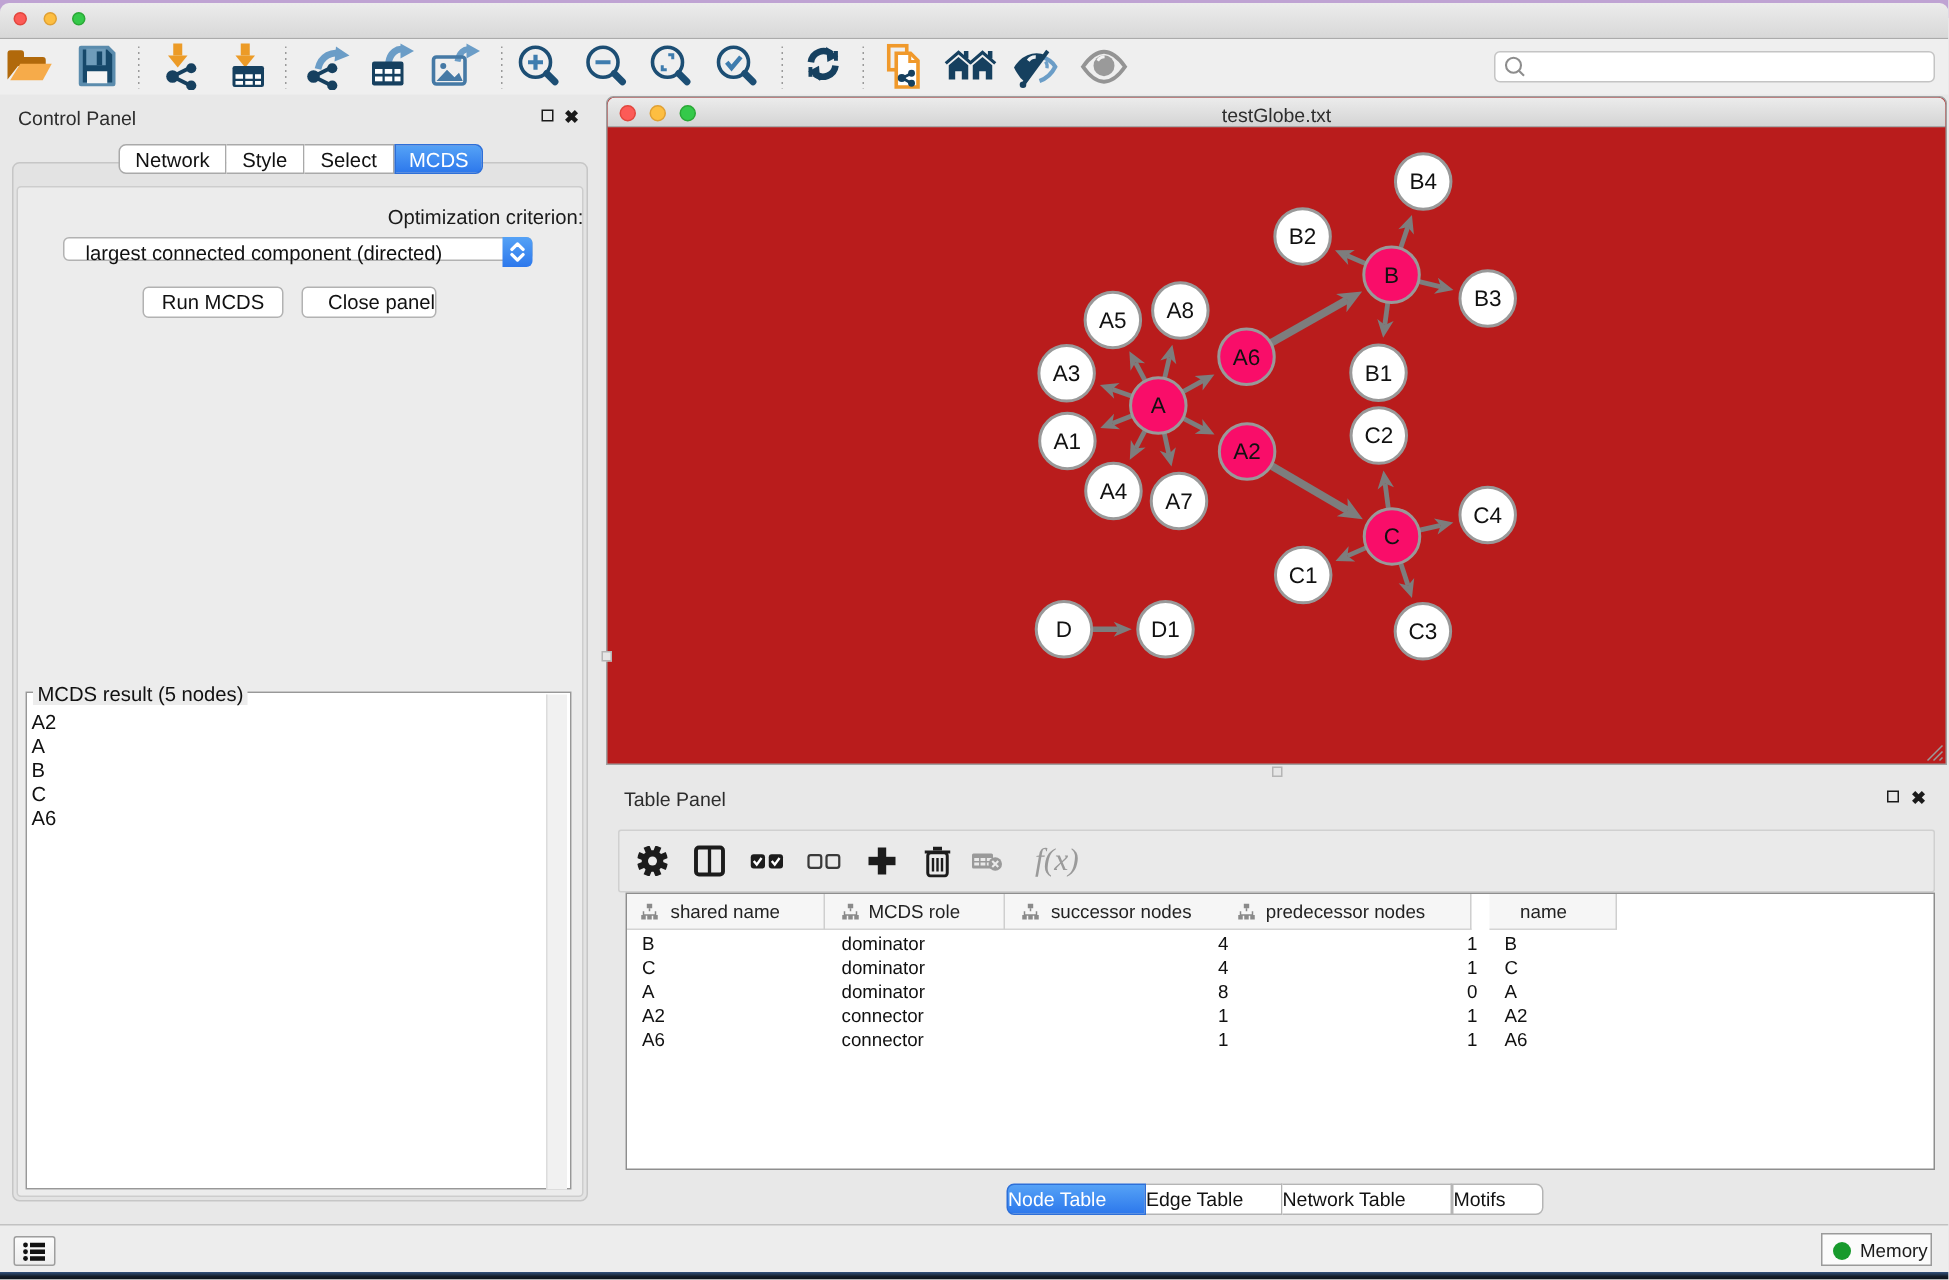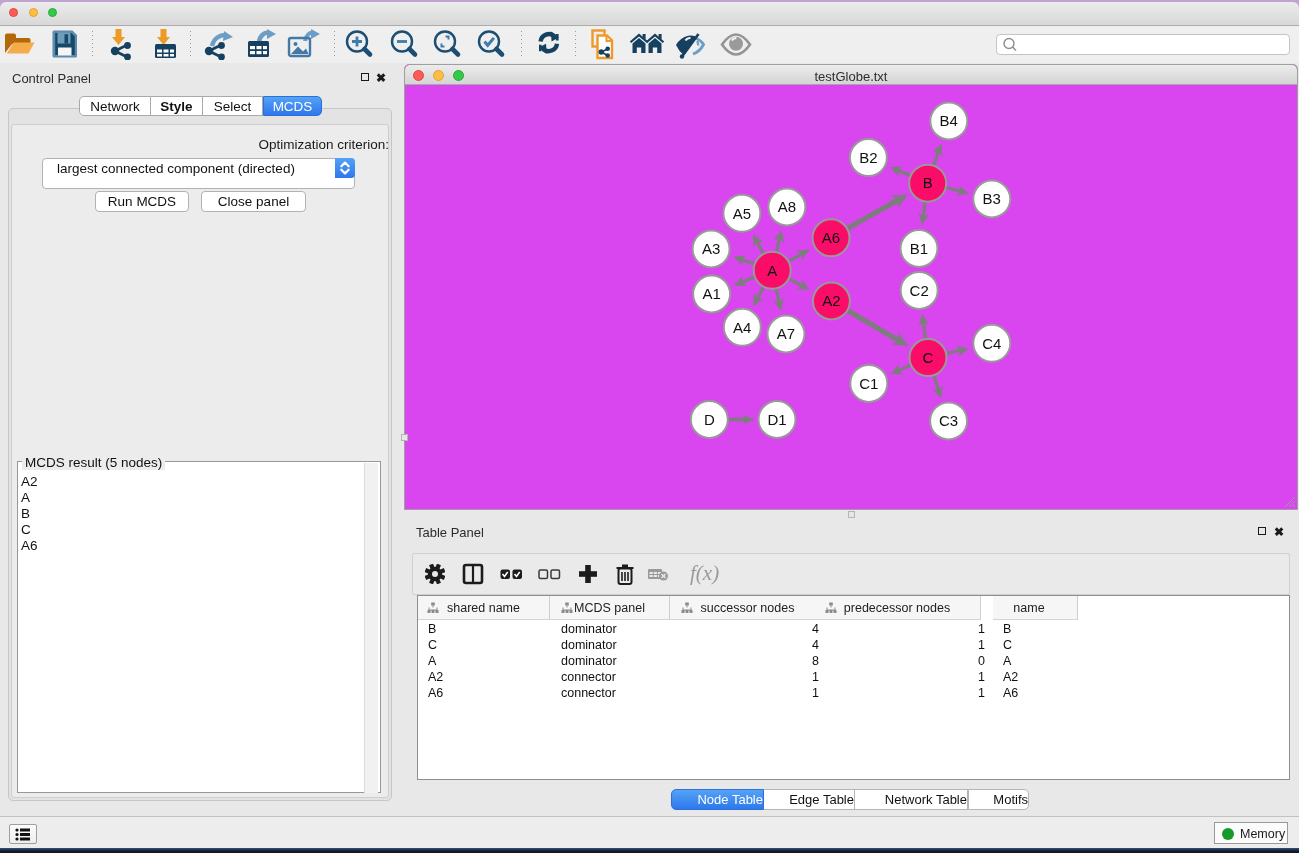--- a/index.html
+++ b/index.html
@@ -28,55 +28,55 @@
   .maxbox { position:absolute; width:8px; height:8px; border:1.5px solid #1a1a1a; }
   .closex { position:absolute; font-size:12px; font-weight:bold; color:#1a1a1a; }
   #cp-outer { left:8px; top:108px; width:384px; height:693px; background:#e3e3e3;
     border:1px solid #c6c6c6; border-radius:5px; }
   #cp-inner { left:11px; top:124px; width:378px; height:674px; background:#ececec;
     border:1px solid #cdcdcd; border-radius:3px; }
   .tab { position:absolute; top:96px; height:20px; background:#fff; border:1px solid #a9a9a9;
     font-size:13.5px; color:#111; text-align:center; line-height:19px; }
   .tabsel { background:linear-gradient(#55a2f6,#2d78ec); color:#fff; border-color:#2d6fd8; }
   #opt-label { left:11px; top:137px; width:378px; text-align:right; font-size:13.5px; color:#1a1a1a; }
-  #dd { left:42px; top:158px; width:313px; height:31px; background:#fff;
+  #dd { left:42px; top:158px; width:313px; height:16px; background:#fff;
     border:1px solid #b2b2b2; border-radius:4px; }
   #dd .txt { position:absolute; left:14px; top:2px; font-size:13.5px; color:#111; }
   #dd .spin { position:absolute; right:-1px; top:-1px; width:20px; height:20px;
     background:linear-gradient(#55a2f6,#2d78ec); border-radius:0 4px 4px 0; }
   .btn { position:absolute; top:191px; height:21px; background:#fff; border:1px solid #b2b2b2;
     border-radius:4px; font-size:13.5px; color:#111; text-align:center; line-height:19px; }
   
   #fs { left:17px; top:461px; width:364px; height:332px; background:#fff; border:1px solid #989898; }
   #fs-track { position:absolute; right:2px; top:1px; width:14px; height:330px;
     background:#f1f1f1; border-left:1px solid #dcdcdc; }
   #fs-legend { left:22px; top:455px; font-size:13.5px; color:#111; background:#ececec; padding:0 3px; }
   .li { position:absolute; left:21px; font-size:13.5px; color:#111; }
   
-  #net { left:404px; top:64px; width:894px; height:446px; background:#d946ef;
+  #net { left:404px; top:64px; width:894px; height:446px; background:#b91c1c;
     border:1px solid #9f9f9f; border-radius:5px 5px 0 0; }
   #net-tb { position:absolute; left:0; top:0; width:100%; height:20px;
     background:linear-gradient(#ececec,#d4d4d4); border-bottom:1px solid #a8a8a8; border-radius:5px 5px 0 0; }
   #net-tb .light { top:5px; width:11px; height:11px; }
   #net-tb .r { left:8px;  background:#fc5b57; border:0.5px solid #e2463d; }
   #net-tb .y { left:28px; background:#fdbe41; border:0.5px solid #e0a033; }
   #net-tb .g { left:48px; background:#35c94a; border:0.5px solid #2aa836; }
   #net-title { width:100%; text-align:center; top:4px; font-size:13px; color:#2e2e2e; }
   
   #tp-title { left:416px; top:525px; font-size:13px; color:#2c2c2c; }
   #tp-bar { left:412px; top:553px; width:878px; height:42px; background:#eaeaea;
     border:1px solid #d0d0d0; border-radius:2px;text-decoration:underline; }
   #tbl { left:417px; top:595px; width:873px; height:185px; background:#fff; border:1px solid #8e8e8e; }
   .hc { position:absolute; top:0; height:24px; background:#f6f6f6; border-right:1px solid #cfcfcf;
     border-bottom:1px solid #d4d4d4; font-size:12.5px; color:#222; }
   .hc span { position:absolute; width:100%; text-align:center; top:5px; }
   .cell { position:absolute; font-size:12.5px; color:#111; }
   
   .btab { position:absolute; top:789px; height:21px; background:#fff; border:1px solid #b5b5b5;
-    font-size:13px; color:#111; text-align:right; line-height:20px; }
+    font-size:13px; color:#111; text-align:left; line-height:20px; }
   .btab.tabsel { background:linear-gradient(#55a2f6,#2d78ec); color:#fff; border-color:#2d6fd8; }
   
   #status { left:0; top:816px; width:1299px; height:33px; background:#ededed; border-top:1px solid #c2c2c2; }
   #lstbtn { left:9px; top:824px; width:28px; height:20px; background:linear-gradient(#fcfcfc,#ededed);
     border:1px solid #9e9e9e; border-radius:2px; }
   #membtn { left:1214px; top:822px; width:74px; height:22px; background:#fbfbfb;
     border:1px solid #9a9a9a; }
   #membtn .dot { position:absolute; left:7px; top:5px; width:12px; height:12px; border-radius:50%;
     background:#179a2c; }
   #membtn .t { position:absolute; left:25px; top:4px; font-size:12.5px; color:#1a1a1a; }
@@ -216,32 +216,32 @@
  <circle cx="12" cy="8.5" r="5" fill="none" stroke="#8d8d8d" stroke-width="1.4"></circle>
  <line x1="15.6" y1="12.1" x2="19" y2="15.5" stroke="#8d8d8d" stroke-width="1.4"></line>
     </svg></div>
 
 <div id="cp-title" class="abs">Control Panel</div>
 <div class="maxbox" style="left:361px; top:73px;"></div>
 <div class="closex" style="left:376px; top:71px;">✖</div>
 <div id="cp-outer" class="abs"></div>
 <div id="cp-inner" class="abs"></div>
 <div class="tab" style="left:79px; width:72px; border-radius:5px 0 0 5px;">Network</div>
-<div class="tab" style="left:151px; width:52px; border-left:none;font-weight:bold;">Style</div>
+<div class="tab" style="left:151px; width:52px; border-left:none;">Style</div>
 <div class="tab" style="left:203px; width:60px; border-left:none;">Select</div>
 <div class="tab tabsel" style="left:263px; width:59px; border-radius:0 5px 5px 0;">MCDS</div>
 <div id="opt-label" class="abs">Optimization criterion:</div>
 <div id="dd" class="abs">
   <div class="txt">largest connected component (directed)</div>
   <div class="spin"><svg width="20" height="20" viewBox="0 0 20 20">
     <path d="M6.3 8.3 L10 4.6 L13.7 8.3 M6.3 11.7 L10 15.4 L13.7 11.7" stroke="#fff" stroke-width="2.2" fill="none" stroke-linecap="round" stroke-linejoin="round"></path>
       </svg></div>
 </div>
 <div class="btn" style="left:95px; width:94px;">Run MCDS</div>
-<div class="btn" style="left:201px; width:105px;">Close panel</div>
+<div class="btn" style="left:201px; width:90px;text-align:right;">Close panel</div>
 <div id="fs" class="abs">
     <div id="fs-track"></div>
   </div>
 <div id="fs-legend" class="abs">MCDS result (5 nodes)</div>
 <div class="li" style="top:474px;">A2</div>
 <div class="li" style="top:490px;">A</div>
 <div class="li" style="top:506px;">B</div>
 <div class="li" style="top:522px;">C</div>
 <div class="li" style="top:538px;">A6</div>
 
@@ -408,21 +408,21 @@
       <span>shared name</span>
     </div>
 <div class="hc" style="left:132px; width:120px;">
       <svg style="position:absolute;left:11;top:6px;" width="12" height="12" viewBox="0 0 12 12">
 <rect x="4.2" y="0.5" width="3.6" height="3" fill="#8a8a8a"></rect>
 <path d="M6 3.5 v2 M2 8 h8 M2 5.5 v3 M10 5.5 v3" stroke="#8a8a8a" stroke-width="1" fill="none"></path>
 <rect x="0.5" y="8" width="3" height="3" fill="#8a8a8a"></rect>
         <rect x="4.5" y="8" width="3" height="3" fill="#8a8a8a"></rect>
         <rect x="8.5" y="8" width="3" height="3" fill="#8a8a8a"></rect>
 </svg>
-      <span>MCDS panel</span>
+      <span>MCDS role</span>
     </div>
 <div class="hc" style="left:252px; width:156px;">
       <svg style="position:absolute;left:11;top:6px;" width="12" height="12" viewBox="0 0 12 12">
 <rect x="4.2" y="0.5" width="3.6" height="3" fill="#8a8a8a"></rect>
 <path d="M6 3.5 v2 M2 8 h8 M2 5.5 v3 M10 5.5 v3" stroke="#8a8a8a" stroke-width="1" fill="none"></path>
 <rect x="0.5" y="8" width="3" height="3" fill="#8a8a8a"></rect>
         <rect x="4.5" y="8" width="3" height="3" fill="#8a8a8a"></rect>
         <rect x="8.5" y="8" width="3" height="3" fill="#8a8a8a"></rect>
 </svg>
       <span>successor nodes</span>

